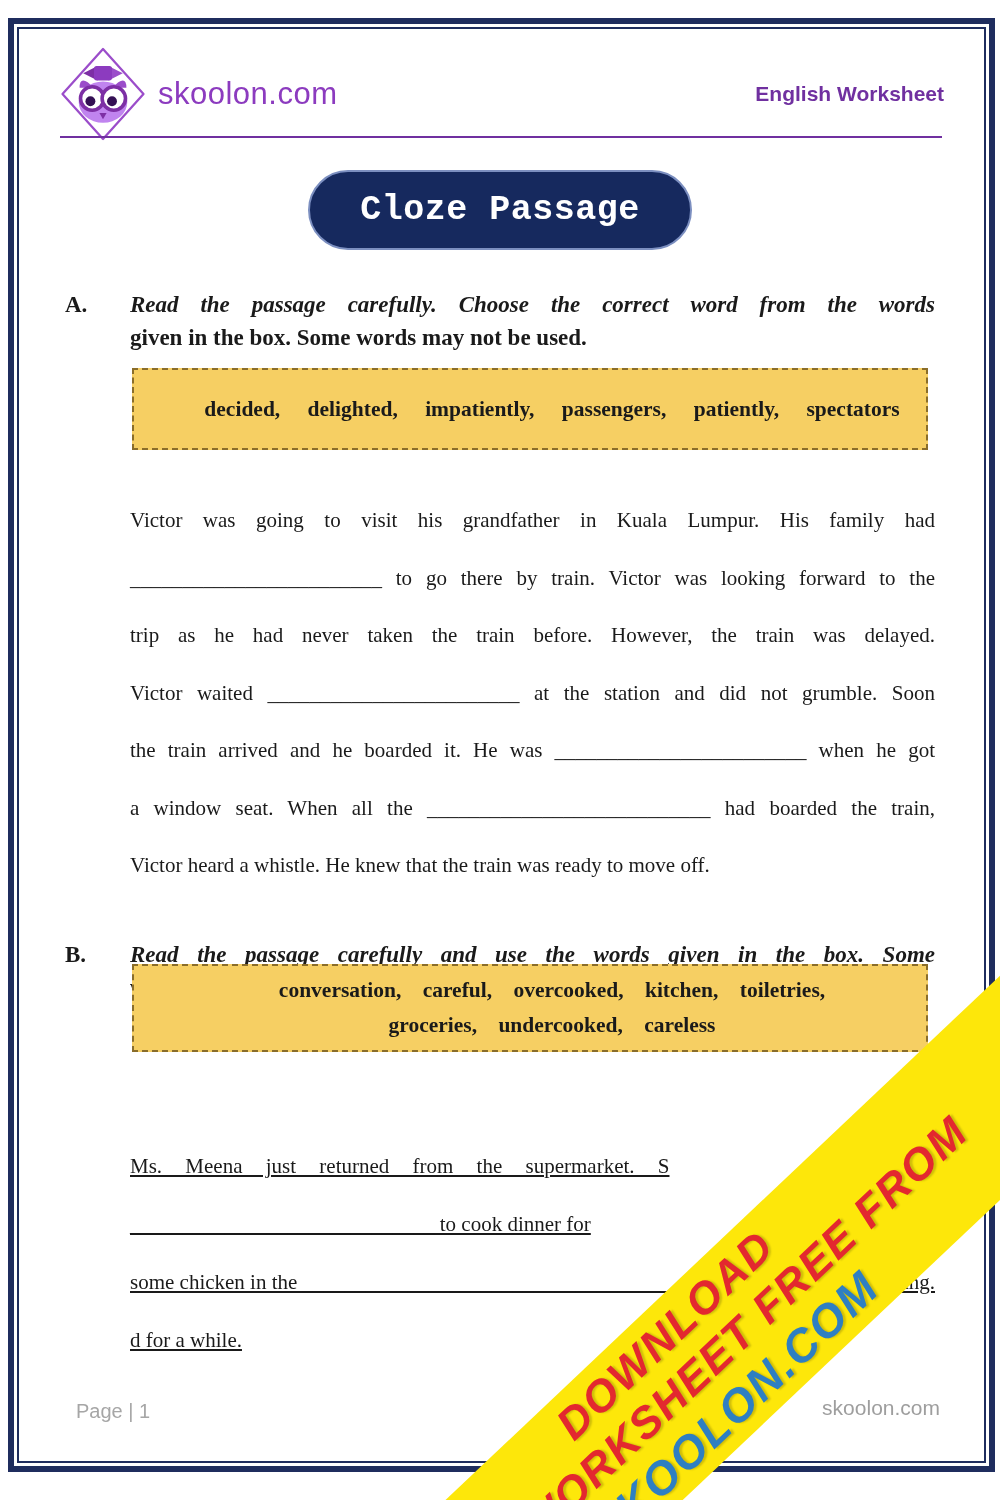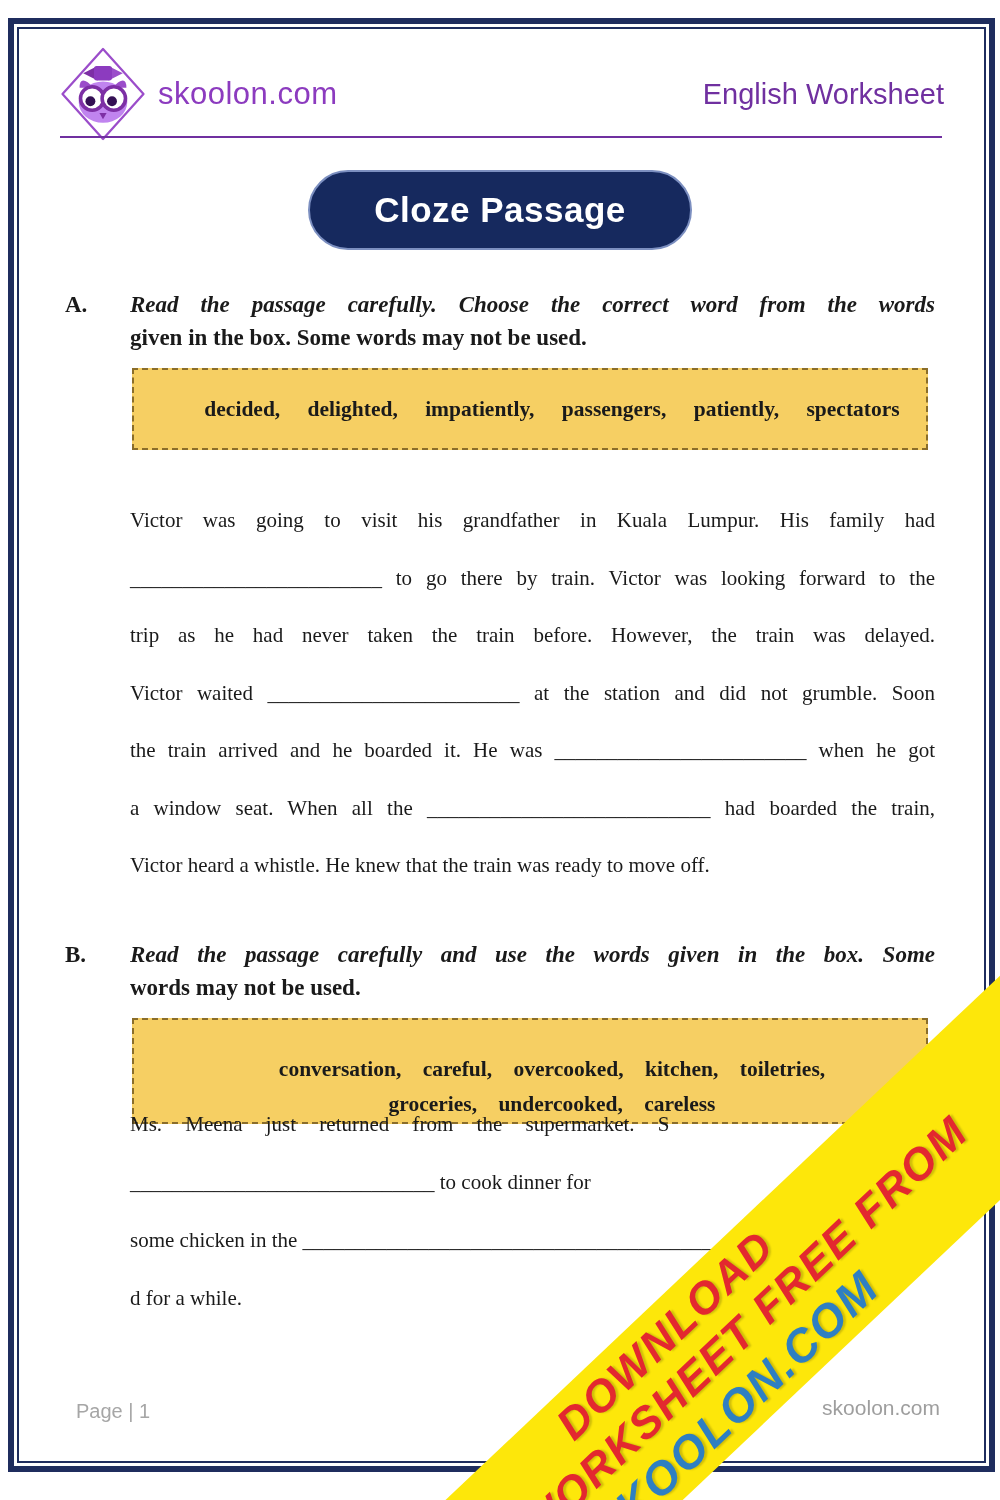--- a/index.html
+++ b/index.html
@@ -9,48 +9,48 @@
   }
   
   .frame{position:absolute;top:18px;left:8px;right:5px;bottom:28px;border:6px solid #1f2d5e;z-index:5;pointer-events:none;}
   .frame::after{content:"";position:absolute;top:3px;left:3px;right:3px;bottom:3px;border:2px solid #1f2d5e;}
   .content{position:absolute;inset:0;z-index:10;}
   
   .header-row{position:absolute;top:46px;left:58px;right:56px;display:flex;align-items:center;}
   .logo{width:90px;height:96px;flex:0 0 auto;}
   .brand{font-family:"Liberation Sans",sans-serif;font-size:31px;color:#8c3bbf;margin-left:10px;letter-spacing:0.5px;}
   .spacer{flex:1;}
-  .subtitle{font-family:"Liberation Sans",sans-serif;font-size:29px;font-weight:normal;color:#7030a0;}
+  .subtitle{font-family:"Liberation Sans",sans-serif;font-size:21px;font-weight:bold;color:#7030a0;}
   .rule{position:absolute;top:136px;left:60px;right:58px;height:2px;background:#7030a0;}
   
   .pill{
     position:absolute;top:170px;left:308px;width:384px;height:80px;border-radius:42px;
     background:#16295e;border:2px solid #7c8fc0;box-sizing:border-box;
     display:flex;align-items:center;justify-content:center;
-    font-family:Liberation Sans, sans-serif;font-weight:bold;font-size:35px;color:#ffffff;letter-spacing:0.5px;
+    font-family:Liberation Mono, monospace;font-weight:bold;font-size:35px;color:#ffffff;letter-spacing:0.5px;
   }
   
   .sec{position:absolute;left:65px;right:65px;display:flex;font-weight:bold;font-size:23px;line-height:33px;}
   .sec-a{top:288px;}
   .sec-b{top:938px;}
   .sec .label{width:65px;flex:0 0 auto;}
   .sec .lines{flex:1;}
   .sec .l1{text-align:justify;text-align-last:justify;font-style:italic;}
   
   .wordbox{
     position:absolute;left:132px;right:72px;background:#f6cf63;border:2px dashed #8a6d2a;
     box-sizing:border-box;display:flex;flex-direction:column;align-items:center;justify-content:center;
     font-weight:bold;font-size:21.5px;padding-left:44px;
   }
   .wordbox-a{top:368px;height:82px;word-spacing:22px;}
-  .wordbox-b{top:1018px;height:106px;word-spacing:16px;line-height:35px;justify-content:flex-end;}
+  .wordbox-b{top:964px;height:88px;word-spacing:16px;line-height:35px;}
   
   .passage{position:absolute;left:130px;right:65px;font-size:21px;}
   .passage-a{top:492px;}
-  .passage-b{top:1095px;}
+  .passage-b{top:1137px;text-decoration:underline;}
   .pline{line-height:57.5px;text-align:justify;text-align-last:justify;white-space:nowrap;}
   .pline.last{text-align-last:left;}
   .bline{line-height:58px;display:flex;justify-content:space-between;white-space:nowrap;}
   .bline .left{flex:0 0 auto;}
   .bline .right{flex:0 0 auto;}
   .bline.ws18 .left{word-spacing:18px;}
   .bline.ws4 .left{word-spacing:4px;}
   
   .footer-left{position:absolute;left:76px;top:1400px;font-family:"Liberation Sans",sans-serif;font-size:20px;color:#a6a6a6;}
   .footer-right{position:absolute;right:60px;top:1396px;font-family:"Liberation Sans",sans-serif;font-size:21px;color:#9e9e9e;}

